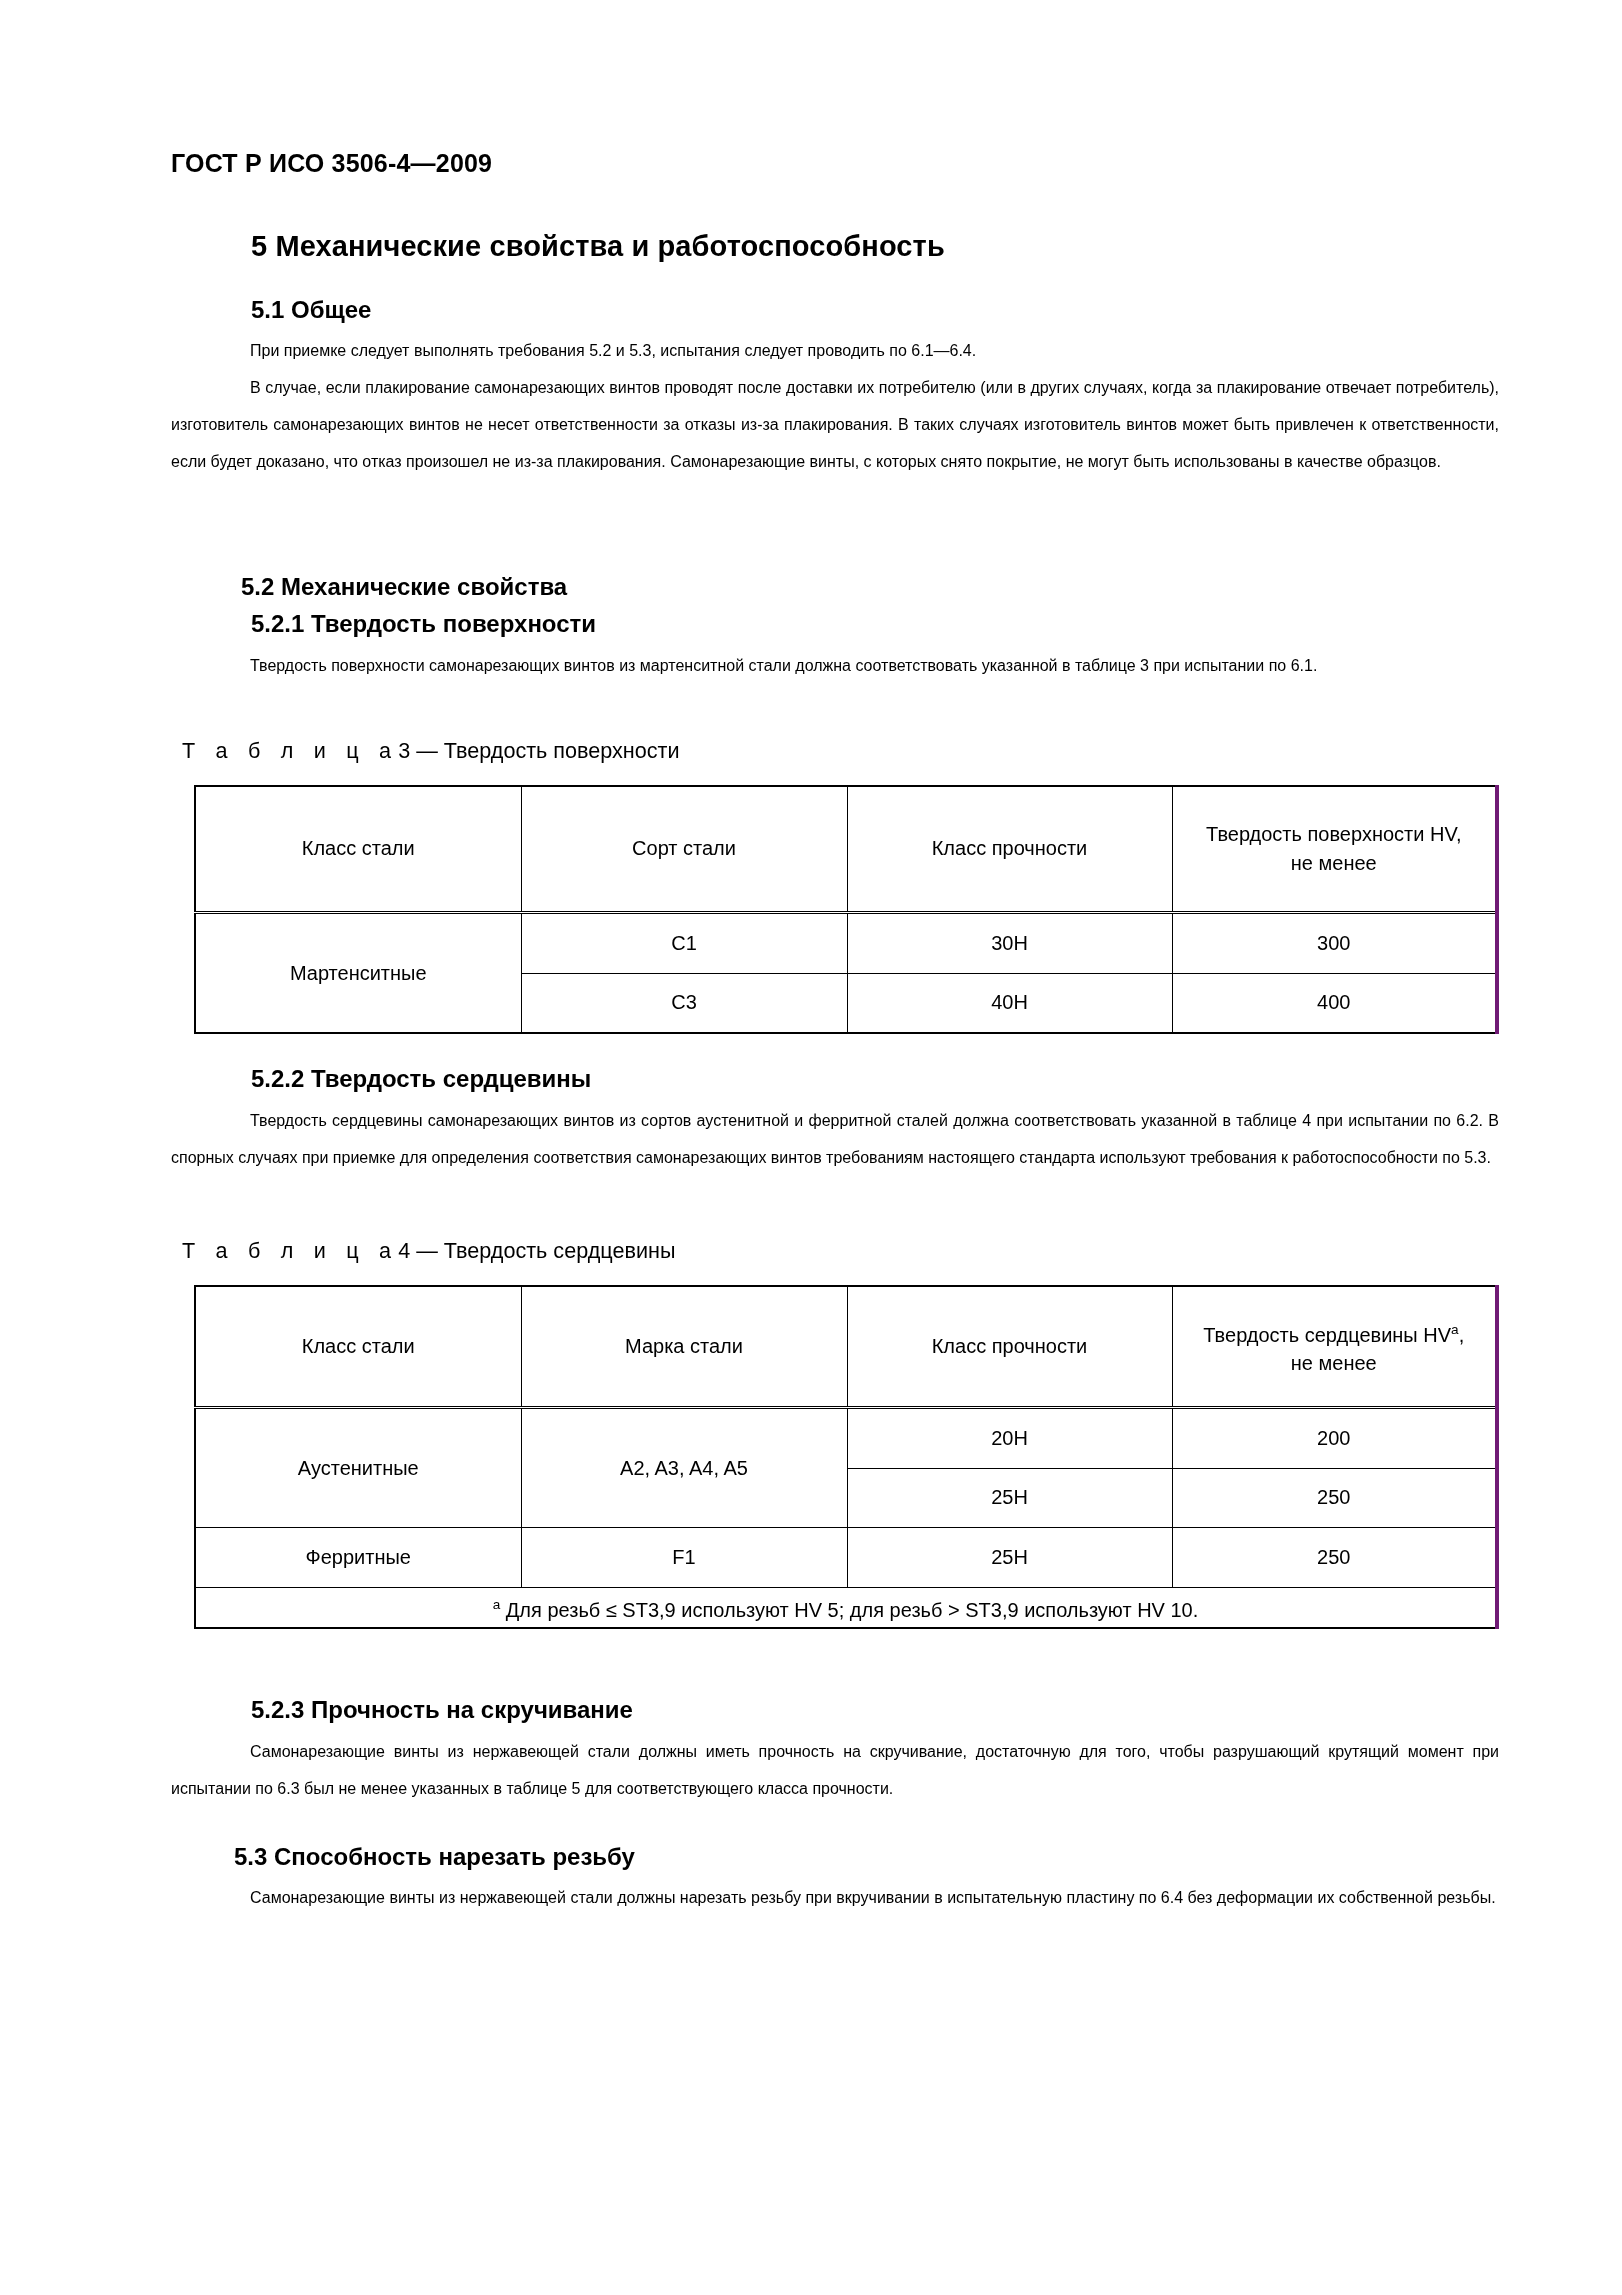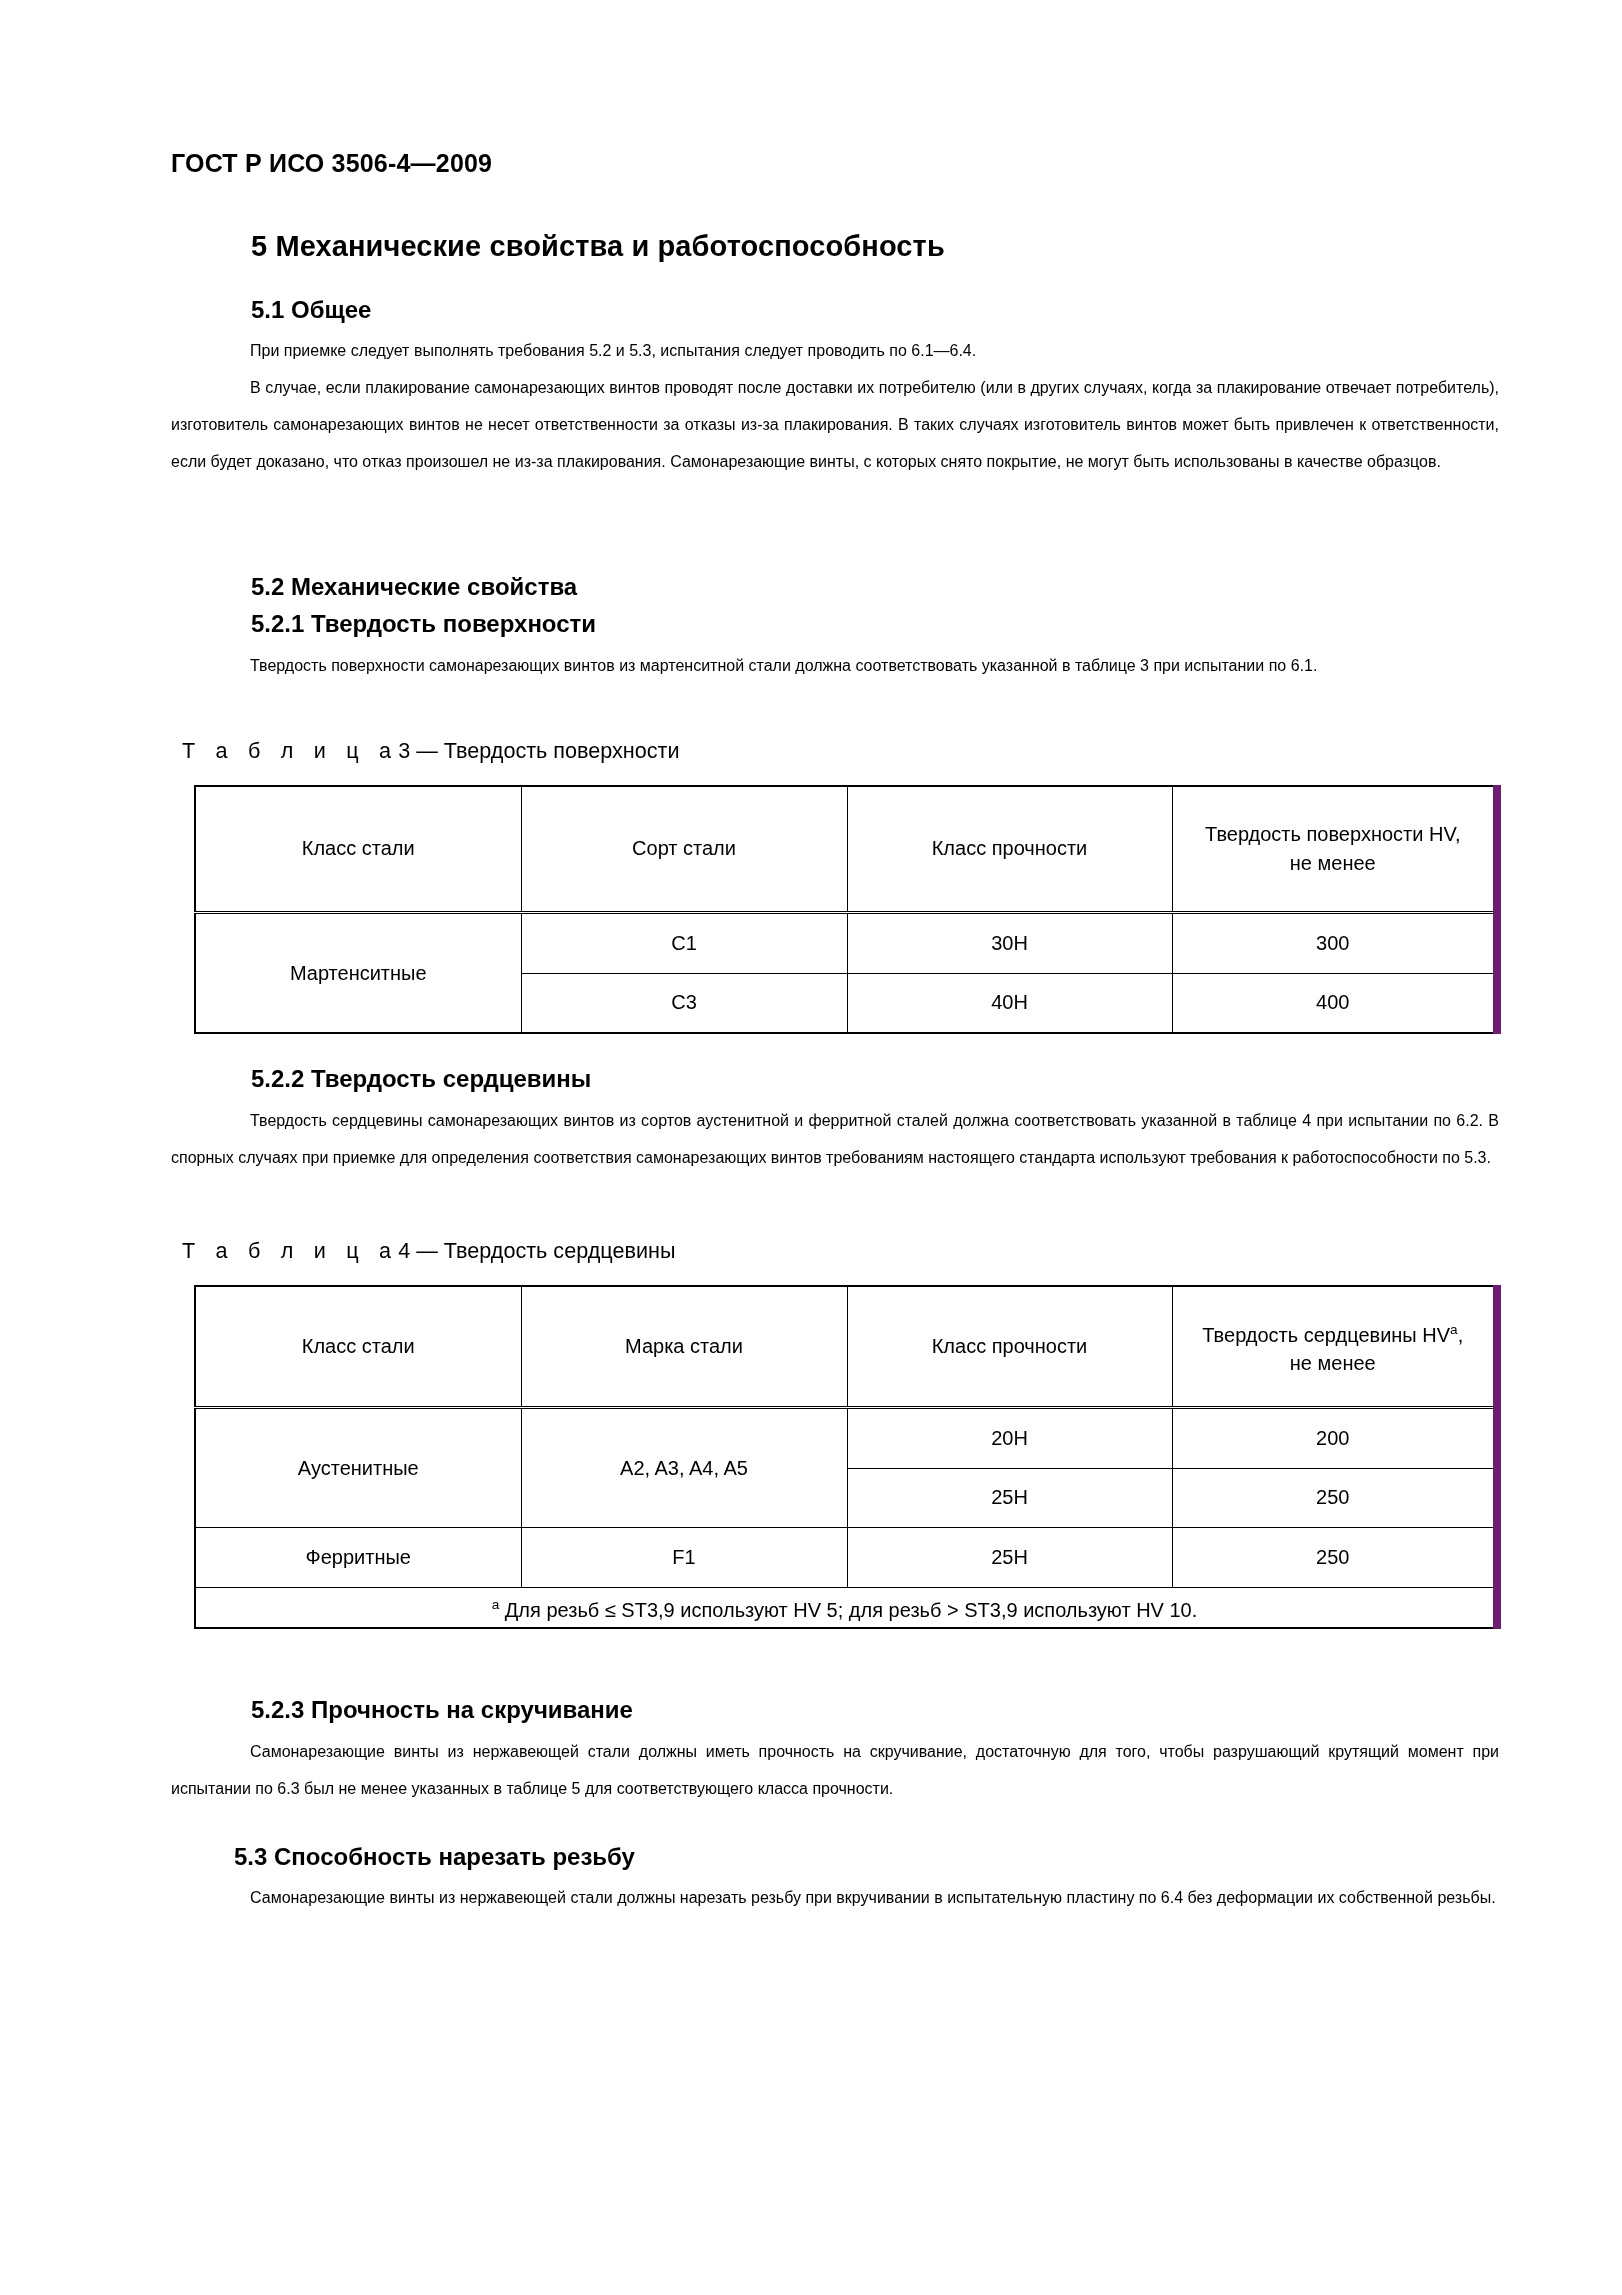--- a/index.html
+++ b/index.html
@@ -87,21 +87,21 @@
     text-align: center;
     vertical-align: middle;
     font-weight: normal;
     padding: 3.9px 6.5px;
   }
   table.gost thead td {
     border-bottom: 3.3px double #000;
     line-height: 29px;
   }
   table.gost .c-left   { border-left: 2px solid #000; }
-  table.gost .c-right  { border-right: 8px solid #701a75; }
+  table.gost .c-right  { border-right: 4px solid #701a75; }
   table.gost .topline  { border-top: 2px solid #000; }
   table.gost .botline  { border-bottom: 2px solid #000; }
   td.foot {
     text-align: left;
     font-size: 20px;
     padding: 17px 6.5px 17px 29px;
     line-height: 26px;
   }
   sup { font-size: 0.68em; vertical-align: super; }
 
@@ -125,21 +125,21 @@
   <div class="h-sub" style="left:251px; top:296px;">5.1  Общее</div>
 
   <div class="para" style="top:332px;">
     <p>При приемке следует выполнять требования 5.2 и 5.3, испытания следует проводить по 6.1—6.4.</p>
   </div>
 
   <div class="para" style="top:369px;">
     <p>В случае, если плакирование самонарезающих винтов проводят после доставки их потребителю (или в других случаях, когда за плакирование отвечает потребитель), изготовитель самонарезающих винтов не несет ответственности за отказы из-за плакирования. В таких случаях изготовитель винтов может быть привлечен к ответственности, если будет доказано, что отказ произошел не из-за плакирования. Самонарезающие винты, с которых снято покрытие, не могут быть использованы в качестве образцов.</p>
   </div>
 
-  <div class="h-sub" style="left:251px; top:573px;">5.2  Механические свойства</div>
+  <div class="h-sub" style="left:241px; top:573px;">5.2  Механические свойства</div>
 
   <div class="h-sub" style="left:251px; top:610px;">5.2.1  Твердость поверхности</div>
 
   <div class="para" style="top:647px;">
     <p>Твердость поверхности самонарезающих винтов из мартенситной стали должна соответствовать указанной в таблице 3 при испытании по 6.1.</p>
   </div>
 
   <div class="tcap" style="top:738px;">
     <span class="sp">Т а б л и ц а</span><span>3</span>&nbsp;<span>— Твердость поверхности</span>
   </div>

